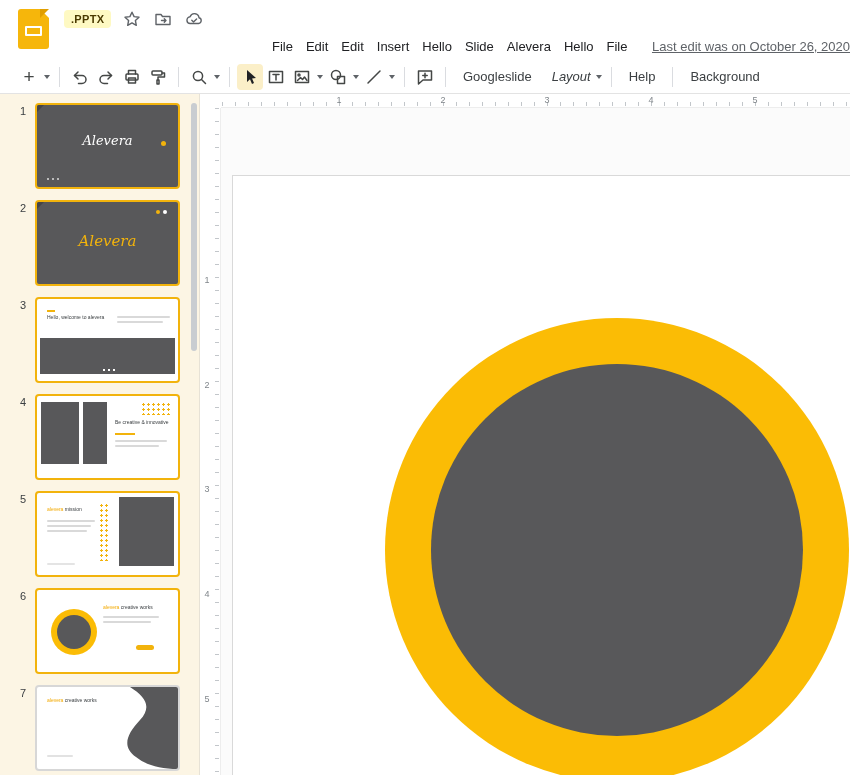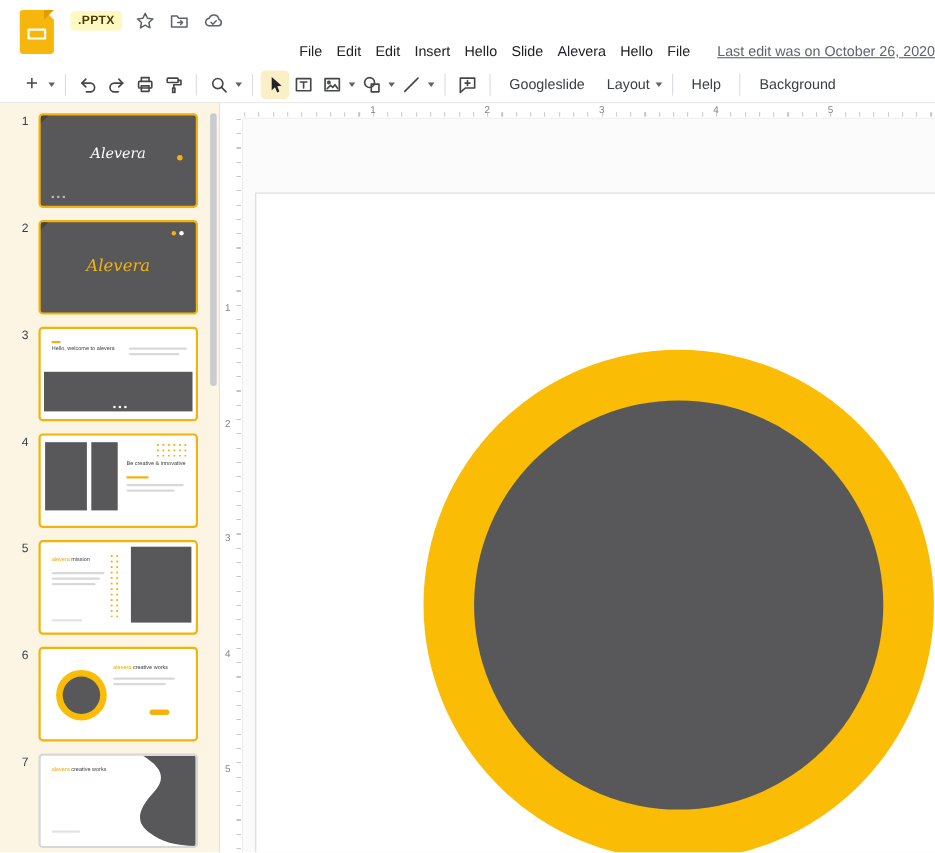--- a/index.html
+++ b/index.html
@@ -26,21 +26,21 @@
   
   .toolbar { position:absolute; left:0; top:60px; width:850px; height:34px; display:flex; align-items:center; padding-left:16px; border-bottom:1px solid #e3e3e3; background:#fff; }
   .tbtn { width:26px; height:26px; display:flex; align-items:center; justify-content:center; border-radius:4px; color:#444746; }
   .tbtn svg { stroke:#444746; fill:none; stroke-width:1.5; stroke-linecap:round; stroke-linejoin:round; }
   .tbtn.sel { background:#FBEFC8; }
   .caret { width:10px; height:26px; display:flex; align-items:center; justify-content:center; }
   .caret i { display:block; width:0; height:0; border-left:3.5px solid transparent; border-right:3.5px solid transparent; border-top:4px solid #5f6368; }
   .tdiv { width:1px; height:20px; background:#dadce0; margin:0 7px; }
   .plus { font-size:19px; color:#444746; line-height:1; }
   .txtbtn { font-size:13px; color:#3c4043; padding:0 10px; height:26px; line-height:26px; border-radius:4px; white-space:nowrap; }
-  .layout-btn { display:flex; align-items:center; }
+  .layout-btn { display:flex; align-items:center;font-style:italic; }
 
   
   .filmstrip { position:absolute; left:0; top:94px; width:200px; height:681px; background:#FCF5E4; border-right:1px solid #e7e2d6; padding-top:9px; overflow:hidden; }
   .thumb-row { display:flex; margin-bottom:11px; }
   .slide-num { width:26px; text-align:right; font-size:11px; color:#3c4043; padding-top:2px; margin-right:9px; flex:none; }
   .thumb { width:145px; height:86px; border-radius:4px; border:2px solid #F2B30C; background:#fff; position:relative; overflow:hidden; flex:none; }
   .thumb.dark { background:#58585A; }
   .thumb.gray-border { border-color:#d7d7d7; }
   .script { font-family:"DejaVu Serif", serif; font-style:italic; }
   .dot { position:absolute; border-radius:50%; }

